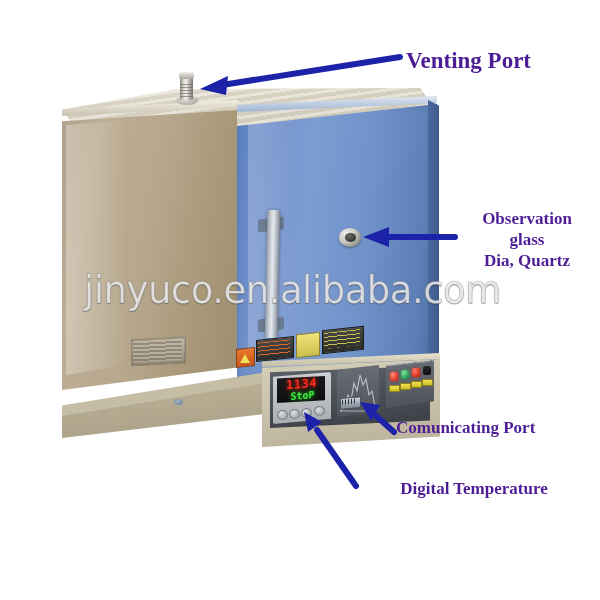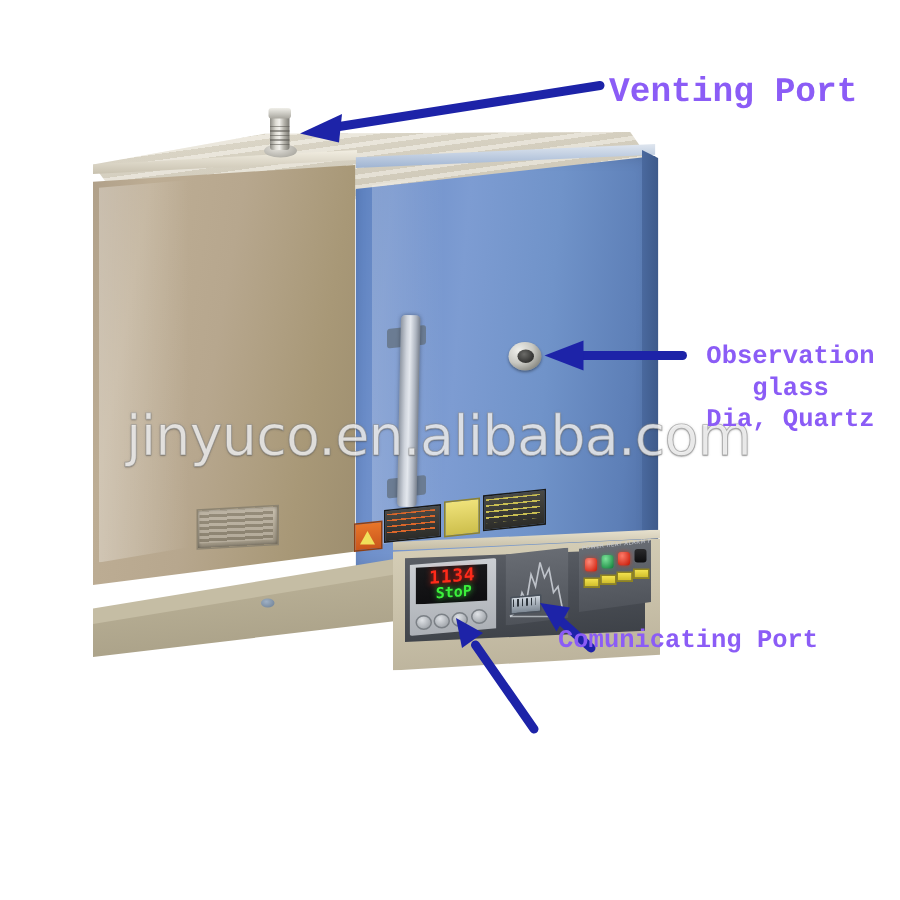--- a/index.html
+++ b/index.html
@@ -258,27 +258,27 @@
     position:absolute;left:84px;top:268px;width:430px;height:46px;
     font-family:"DejaVu Sans", sans-serif;font-size:37px;font-weight:400;
     color:rgba(255,255,255,.78);
     text-shadow:0 1px 1px rgba(0,0,0,.28), 0 0 2px rgba(120,120,120,.35);
     white-space:nowrap;letter-spacing:-.5px;line-height:46px;
     -webkit-text-stroke:.6px rgba(130,130,130,.55);
   }
 
   
   .anno-text{
-    position:absolute;color:#8b5cf6;font-family:Liberation Mono, monospace;
+    position:absolute;color:#4c1d95;font-family:Liberation Serif, serif;
     font-weight:bold;white-space:nowrap;
   }
   #anno-venting{left:406px;top:48px;font-size:23px;}
-  #anno-observation{left:456px;top:228px;font-size:17px;white-space:normal;width:142px;
+  #anno-observation{left:456px;top:208px;font-size:17px;white-space:normal;width:142px;
     text-align:center;line-height:21px;}
-  #anno-comm{left:372px;top:418px;font-size:17px;}
+  #anno-comm{left:396px;top:418px;font-size:17px;}
   #anno-programmable{left:352px;top:478px;font-size:17px;width:244px;text-align:center;line-height:22px;white-space:normal;}
 
   #arrow-layer{position:absolute;left:0;top:0;width:600px;height:600px;}
 </style>
 </head>
 <body>
 
 <div id="stage">
 
   <div class="furnace" id="top-plate"></div>
@@ -381,15 +381,16 @@
 
   <div class="anno-text" id="anno-observation">
     <div>Observation</div>
     <div>glass</div>
     <div>Dia, Quartz</div>
   </div>
 
   <div class="anno-text" id="anno-comm">Comunicating Port</div>
 
   <div class="anno-text" id="anno-programmable">
+    <div>Digital Temperature</div>
   </div>
 
 </div>
 
 </body></html>

